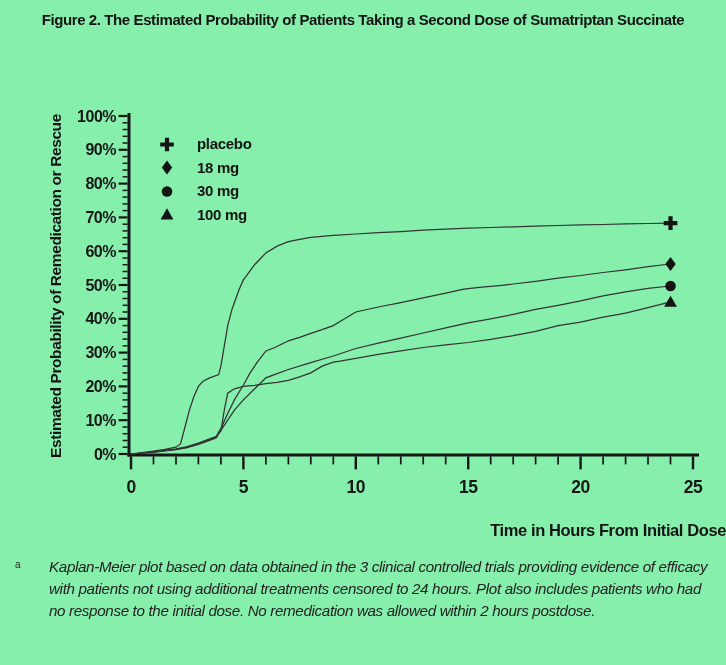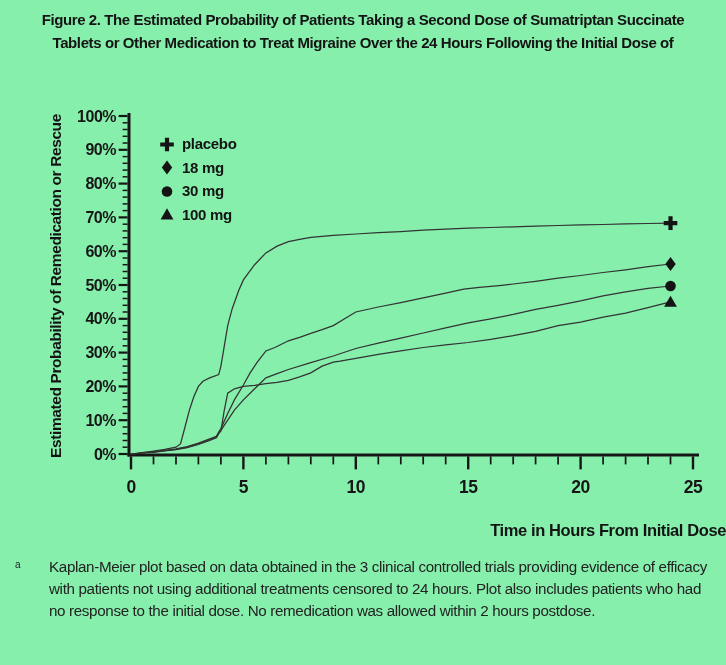--- a/index.html
+++ b/index.html
@@ -11,36 +11,35 @@
   .sup{font-size:60%;vertical-align:super;font-weight:bold;}
   #chart-svg{position:absolute;left:0;top:0;width:726px;height:665px;}
   .ytick{font:bold 16px "Liberation Sans",sans-serif;letter-spacing:-0.5px;fill:#161616;}
   .xtick{font:bold 17.5px "Liberation Sans",sans-serif;letter-spacing:-0.5px;fill:#161616;}
   #y-axis-label{position:absolute;left:-153px;top:276px;width:420px;height:20px;
         transform:rotate(-90deg);transform-origin:center;text-align:center;
         font-weight:bold;font-size:15.5px;letter-spacing:-0.4px;white-space:nowrap;color:#141414;}
   #x-axis-title{position:absolute;left:0;right:0;top:521px;text-align:right;
         font-weight:bold;font-size:16.5px;letter-spacing:-0.4px;color:#141414;}
   #legend{position:absolute;left:158px;top:132px;}
-  .legend-row{height:23.5px;display:flex;align-items:center;gap:6px;}
+  .legend-row{height:23.5px;display:flex;align-items:center;gap:21px;}
   .legend-marker{width:18px;height:18px;flex:0 0 18px;}
   .legend-label{font-weight:bold;font-size:15px;letter-spacing:-0.3px;white-space:nowrap;color:#141414;}
   #footnote{position:absolute;left:0;top:556px;width:726px;}
   #footnote-marker{position:absolute;left:15px;top:3px;font-size:10px;color:#222;}
   #footnote-text{position:absolute;left:49px;top:0;width:668px;
-        font-size:15.2px;line-height:21.8px;letter-spacing:-0.35px;color:#222;}
+        font-size:15.2px;line-height:21.8px;letter-spacing:-0.35px;color:#222;font-style:italic;}
 </style>
 </head>
 <body>
 
 <div id="page">
 
   <div id="figure-title">
     <div class="title-line">Figure 2. The Estimated Probability of Patients Taking a Second Dose of Sumatriptan Succinate</div>
-    <div class="title-line">Tablets or Other Medication to Treat Migraine Over the 24 Hours Following the Initial Dose of</div>
   </div>
 
   <svg id="chart-svg" viewBox="0 0 726 665" xmlns="http://www.w3.org/2000/svg">
       <g>
         <line x1="127.6" x2="118.6" y1="454.0" y2="454.0" stroke="#161616" stroke-width="2.2"></line>
         <line x1="127.6" x2="122.6" y1="447.2" y2="447.2" stroke="#161616" stroke-width="1.5"></line>
         <line x1="127.6" x2="122.6" y1="440.5" y2="440.5" stroke="#161616" stroke-width="1.5"></line>
         <line x1="127.6" x2="122.6" y1="433.7" y2="433.7" stroke="#161616" stroke-width="1.5"></line>
         <line x1="127.6" x2="122.6" y1="427.0" y2="427.0" stroke="#161616" stroke-width="1.5"></line>
         <line x1="127.6" x2="118.6" y1="420.2" y2="420.2" stroke="#161616" stroke-width="2.2"></line>

